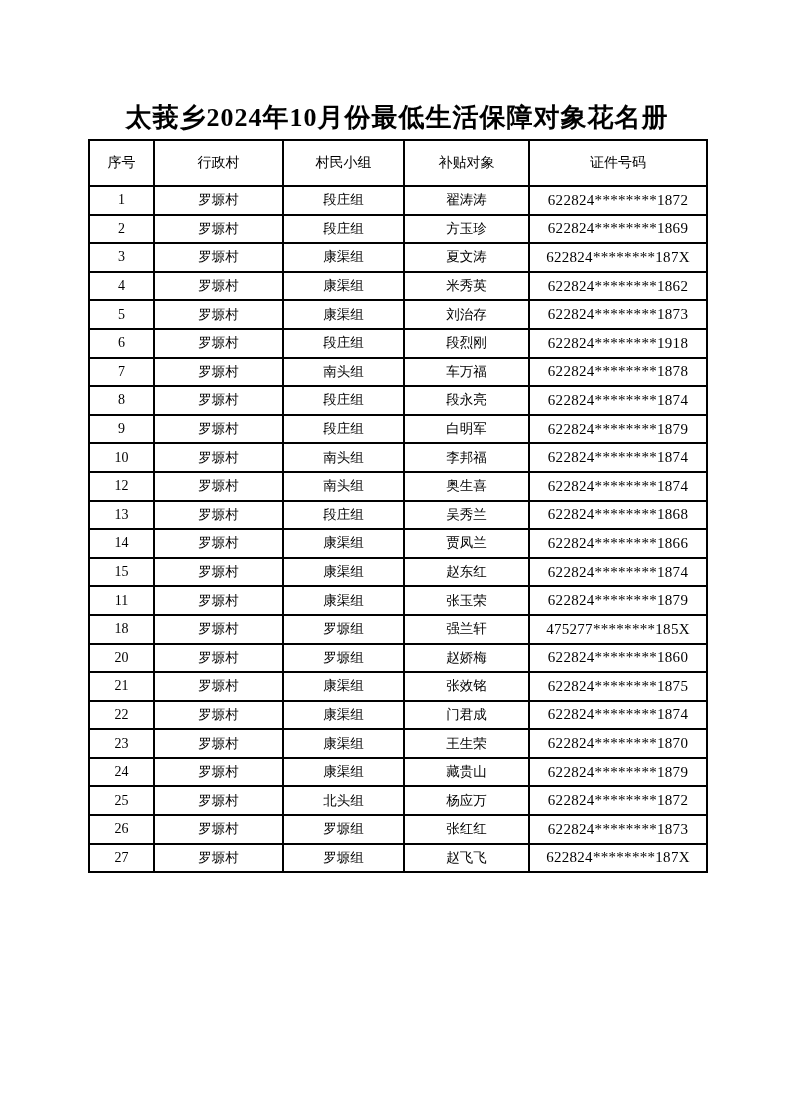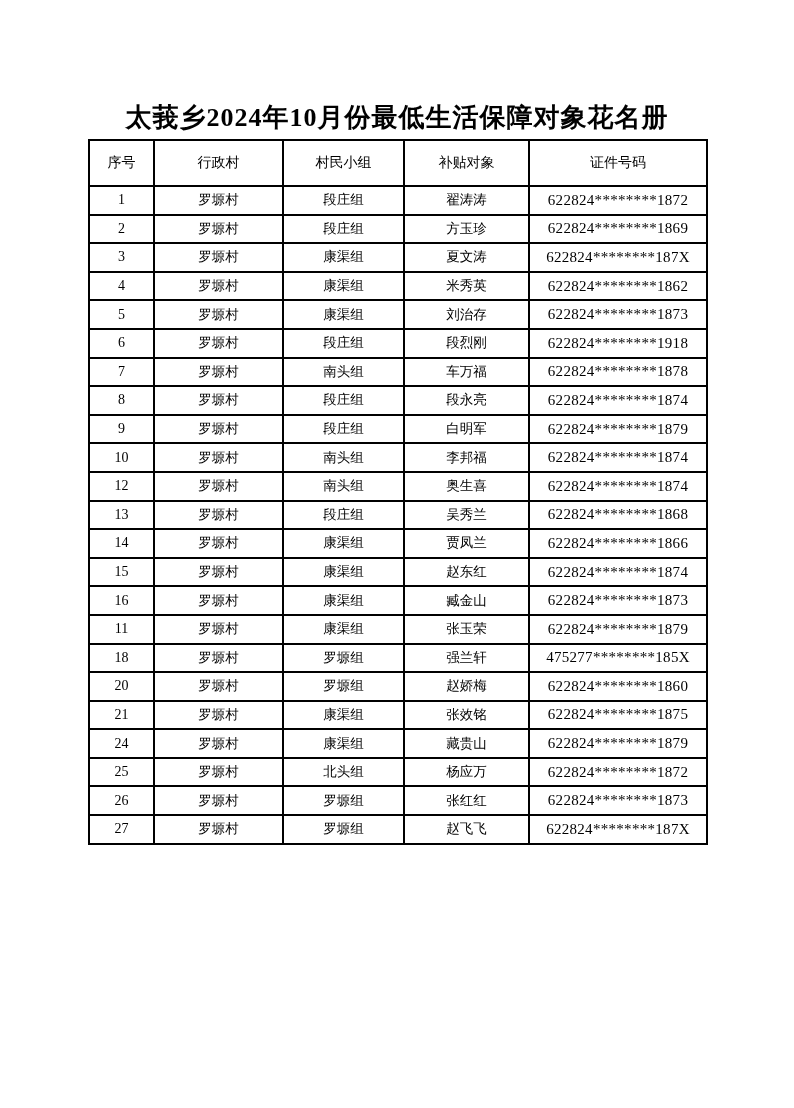--- a/index.html
+++ b/index.html
@@ -189,27 +189,20 @@
             <td class="cell-id-number">622824********1866</td>
           </tr>
           <tr>
             <td class="cell-index">15</td>
             <td class="cell-village">罗塬村</td>
             <td class="cell-group">康渠组</td>
             <td class="cell-recipient">赵东红</td>
             <td class="cell-id-number">622824********1874</td>
           </tr>
           <tr>
-            <td class="cell-index">16</td>
-            <td class="cell-village">罗塬村</td>
-            <td class="cell-group">康渠组</td>
-            <td class="cell-recipient">臧金山</td>
-            <td class="cell-id-number">622824********1873</td>
-          </tr>
-          <tr>
             <td class="cell-index">11</td>
             <td class="cell-village">罗塬村</td>
             <td class="cell-group">康渠组</td>
             <td class="cell-recipient">张玉荣</td>
             <td class="cell-id-number">622824********1879</td>
           </tr>
           <tr>
             <td class="cell-index">18</td>
             <td class="cell-village">罗塬村</td>
             <td class="cell-group">罗塬组</td>
@@ -222,20 +215,34 @@
             <td class="cell-group">罗塬组</td>
             <td class="cell-recipient">赵娇梅</td>
             <td class="cell-id-number">622824********1860</td>
           </tr>
           <tr>
             <td class="cell-index">21</td>
             <td class="cell-village">罗塬村</td>
             <td class="cell-group">康渠组</td>
             <td class="cell-recipient">张效铭</td>
             <td class="cell-id-number">622824********1875</td>
+          </tr>
+          <tr>
+            <td class="cell-index">22</td>
+            <td class="cell-village">罗塬村</td>
+            <td class="cell-group">康渠组</td>
+            <td class="cell-recipient">门君成</td>
+            <td class="cell-id-number">622824********1874</td>
+          </tr>
+          <tr>
+            <td class="cell-index">23</td>
+            <td class="cell-village">罗塬村</td>
+            <td class="cell-group">康渠组</td>
+            <td class="cell-recipient">王生荣</td>
+            <td class="cell-id-number">622824********1870</td>
           </tr>
           <tr>
             <td class="cell-index">24</td>
             <td class="cell-village">罗塬村</td>
             <td class="cell-group">康渠组</td>
             <td class="cell-recipient">藏贵山</td>
             <td class="cell-id-number">622824********1879</td>
           </tr>
           <tr>
             <td class="cell-index">25</td>

